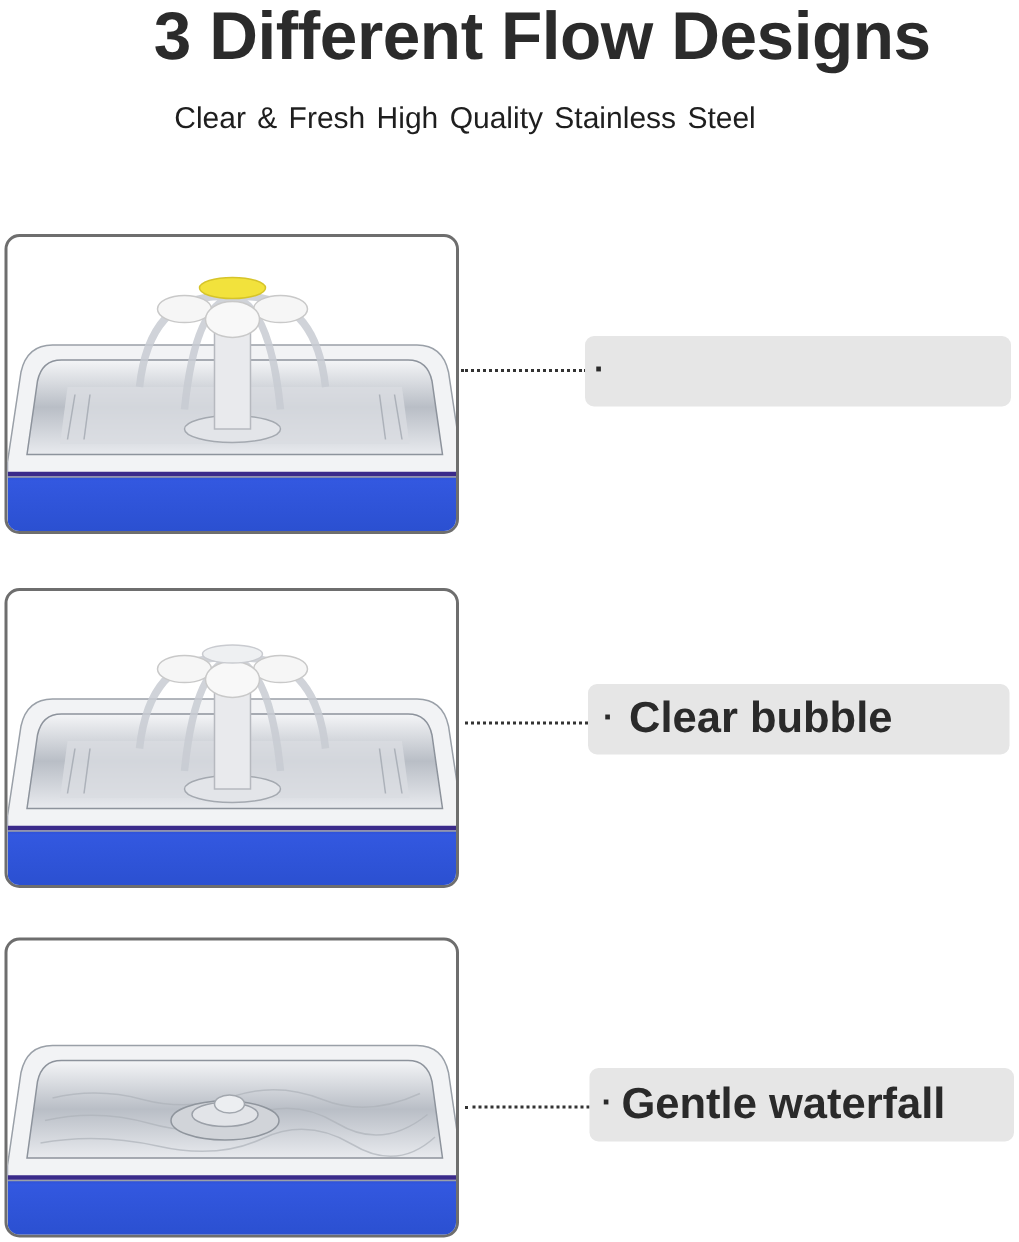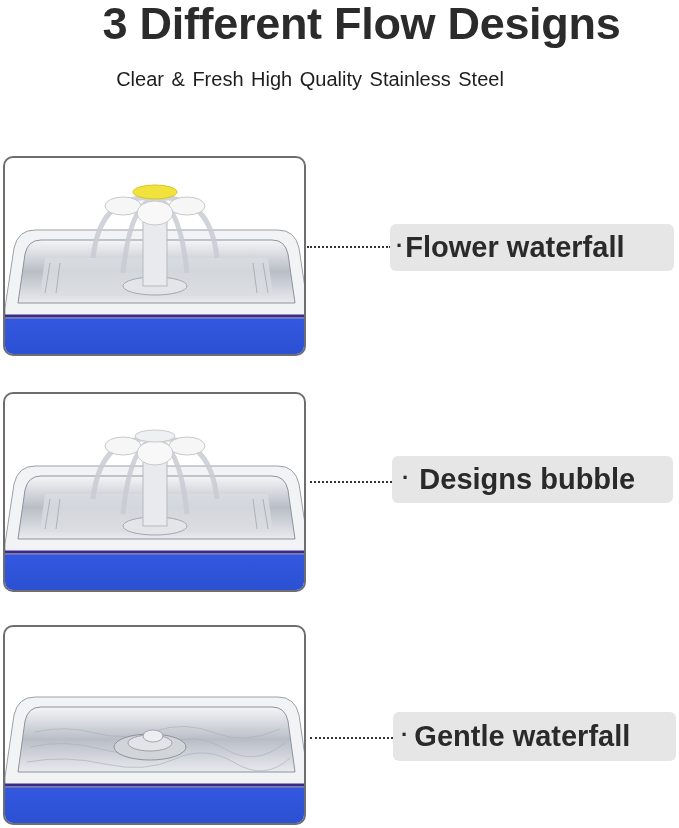--- a/index.html
+++ b/index.html
@@ -53,21 +53,20 @@
     <rect x="138" y="62" width="24" height="66" fill="#e9eaed" stroke="#b6b9bf"></rect>
     <ellipse cx="118" cy="48" rx="18" ry="9" fill="#f6f6f6" stroke="#c9c9c9"></ellipse>
     <ellipse cx="182" cy="48" rx="18" ry="9" fill="#f6f6f6" stroke="#c9c9c9"></ellipse>
     <ellipse cx="150" cy="55" rx="18" ry="12" fill="#f8f8f8" stroke="#c9c9c9"></ellipse>
     <ellipse cx="150" cy="34" rx="22" ry="7" fill="#f2e23c" stroke="#d6c42a"></ellipse>
   </svg>
 </div>
 <div class="dotline" style="left:307px; top:246px; width:84px;"></div>
 <div class="pill" style="left:390px; top:224px; width:284px; height:47px;">
   <span class="dot" style="margin-left:6px;margin-right:2px;">·</span>
-  <span>Flower waterfall</span>
 </div>
 
 <div class="panel" style="top:392px;">
   <svg width="303" height="200" viewBox="0 0 303 200">
     <rect x="0" y="150" width="303" height="50" fill="url(#blue1)"></rect>
     <path d="M30 72 L273 72 Q290 72 294 90 L303 150 L303 160 L0 160 L0 150 L9 90 Q13 72 30 72 Z" fill="#f2f3f5" stroke="#9aa0a8" stroke-width="1"></path>
     <path d="M36 82 L267 82 Q280 82 283 96 L290 145 L13 145 L20 96 Q23 82 36 82 Z" fill="url(#steel1)" stroke="#8d939c" stroke-width="1"></path>
     <path d="M40 100 L263 100 L268 138 L35 138 Z" fill="#d9dce1" opacity="0.8"></path>
     <g stroke="#9ba1aa" stroke-width="1" opacity="0.7">
       <line x1="45" y1="105" x2="40" y2="135"></line>
@@ -86,21 +85,21 @@
     <rect x="138" y="66" width="24" height="66" fill="#e9eaed" stroke="#b6b9bf"></rect>
     <ellipse cx="118" cy="52" rx="18" ry="9" fill="#f6f6f6" stroke="#c9c9c9"></ellipse>
     <ellipse cx="182" cy="52" rx="18" ry="9" fill="#f6f6f6" stroke="#c9c9c9"></ellipse>
     <ellipse cx="150" cy="59" rx="18" ry="12" fill="#f8f8f8" stroke="#c9c9c9"></ellipse>
     <ellipse cx="150" cy="42" rx="20" ry="6" fill="#eef0f2" stroke="#c9cbd0"></ellipse>
   </svg>
 </div>
 <div class="dotline" style="left:310px; top:481px; width:82px;"></div>
 <div class="pill" style="left:392px; top:456px; width:281px; height:47px;">
   <span class="dot" style="margin-left:10px;margin-right:10px;">·</span>
-  <span>Designs bubble</span>
+  <span>Clear bubble</span>
 </div>
 
 <div class="panel" style="top:625px;">
   <svg width="303" height="200" viewBox="0 0 303 200">
     <rect x="0" y="150" width="303" height="50" fill="url(#blue1)"></rect>
     <path d="M30 70 L273 70 Q290 70 294 88 L303 150 L303 160 L0 160 L0 150 L9 88 Q13 70 30 70 Z" fill="#f2f3f5" stroke="#9aa0a8" stroke-width="1"></path>
     <path d="M36 80 L267 80 Q280 80 283 94 L290 145 L13 145 L20 94 Q23 80 36 80 Z" fill="url(#steel1)" stroke="#8d939c" stroke-width="1"></path>
     <g fill="none" stroke="#aeb3ba" stroke-width="1" opacity="0.7">
       <path d="M30 105 Q60 98 90 106 T150 104 T210 106 T275 102"></path>
       <path d="M25 120 Q60 112 95 122 T160 118 T220 122 T280 116"></path>

